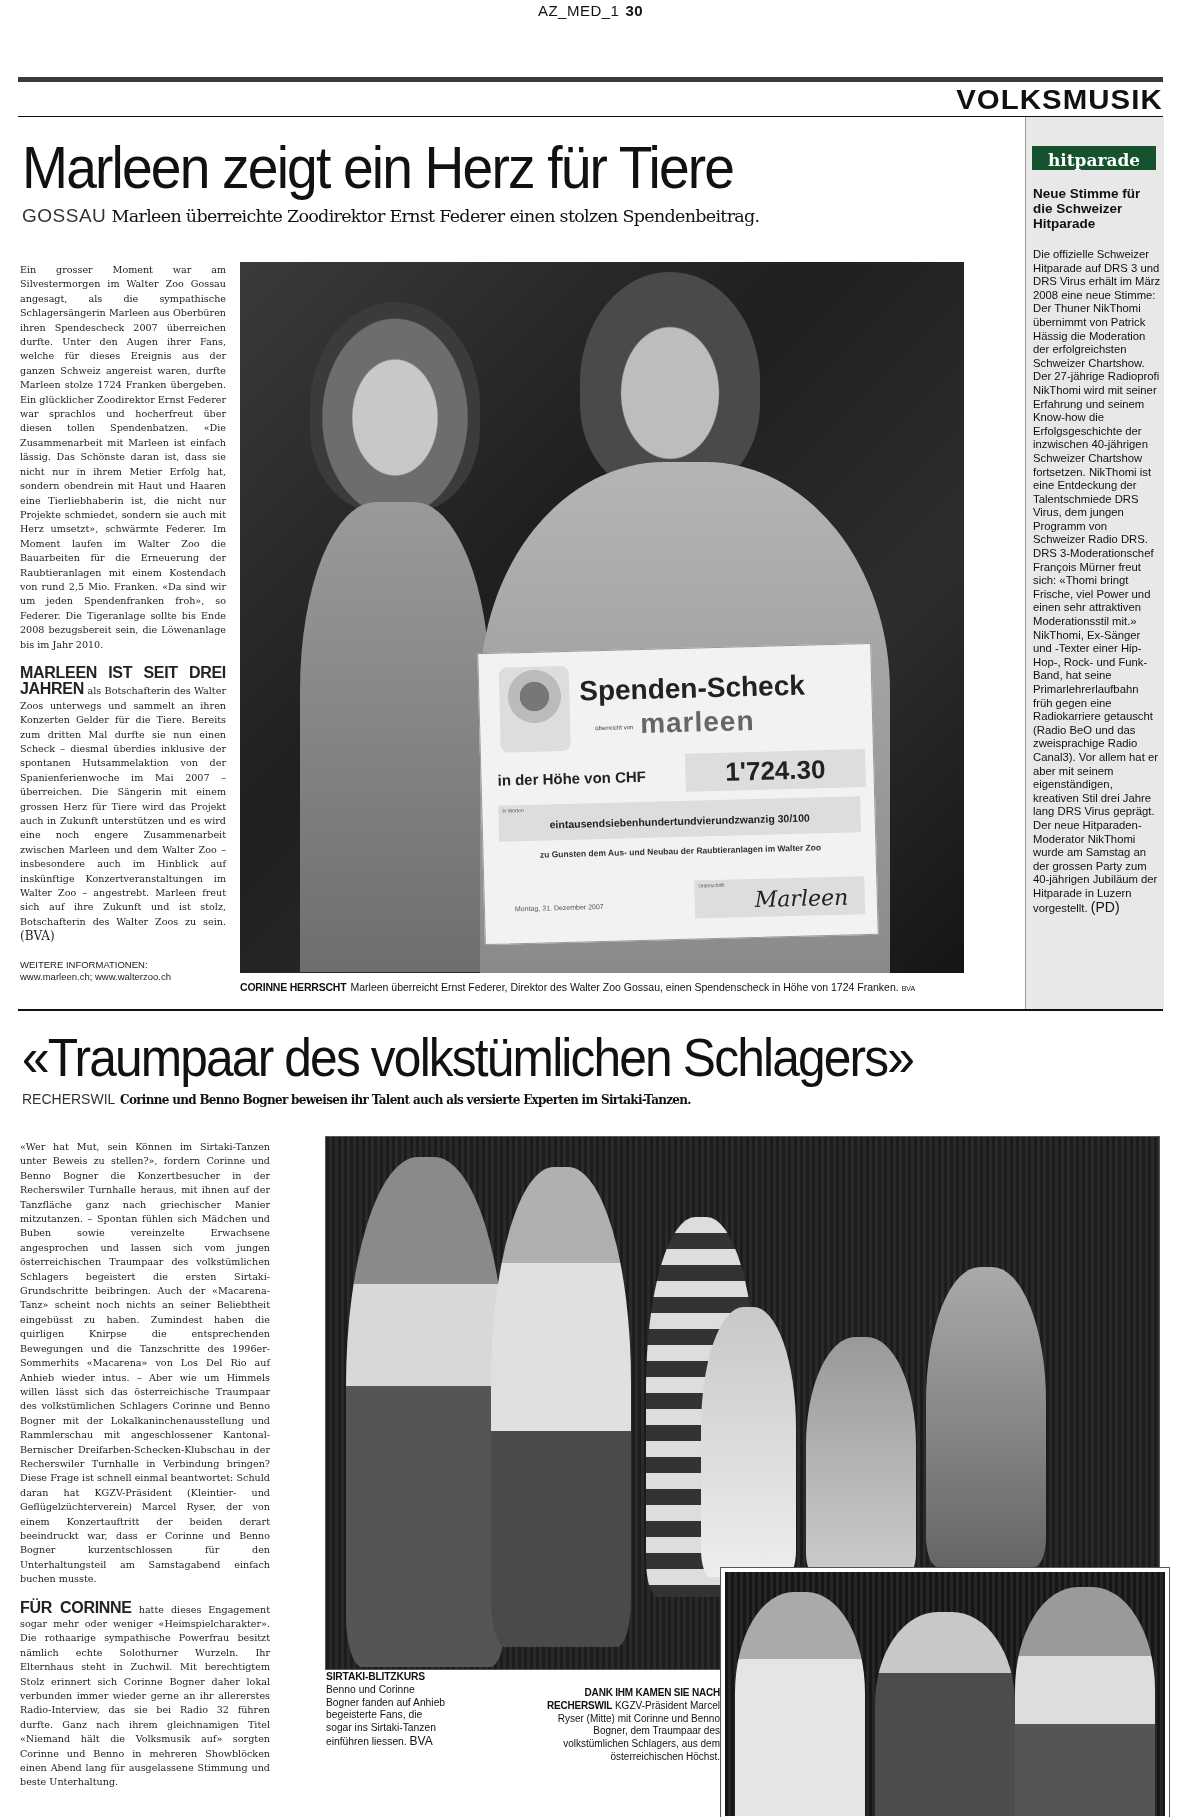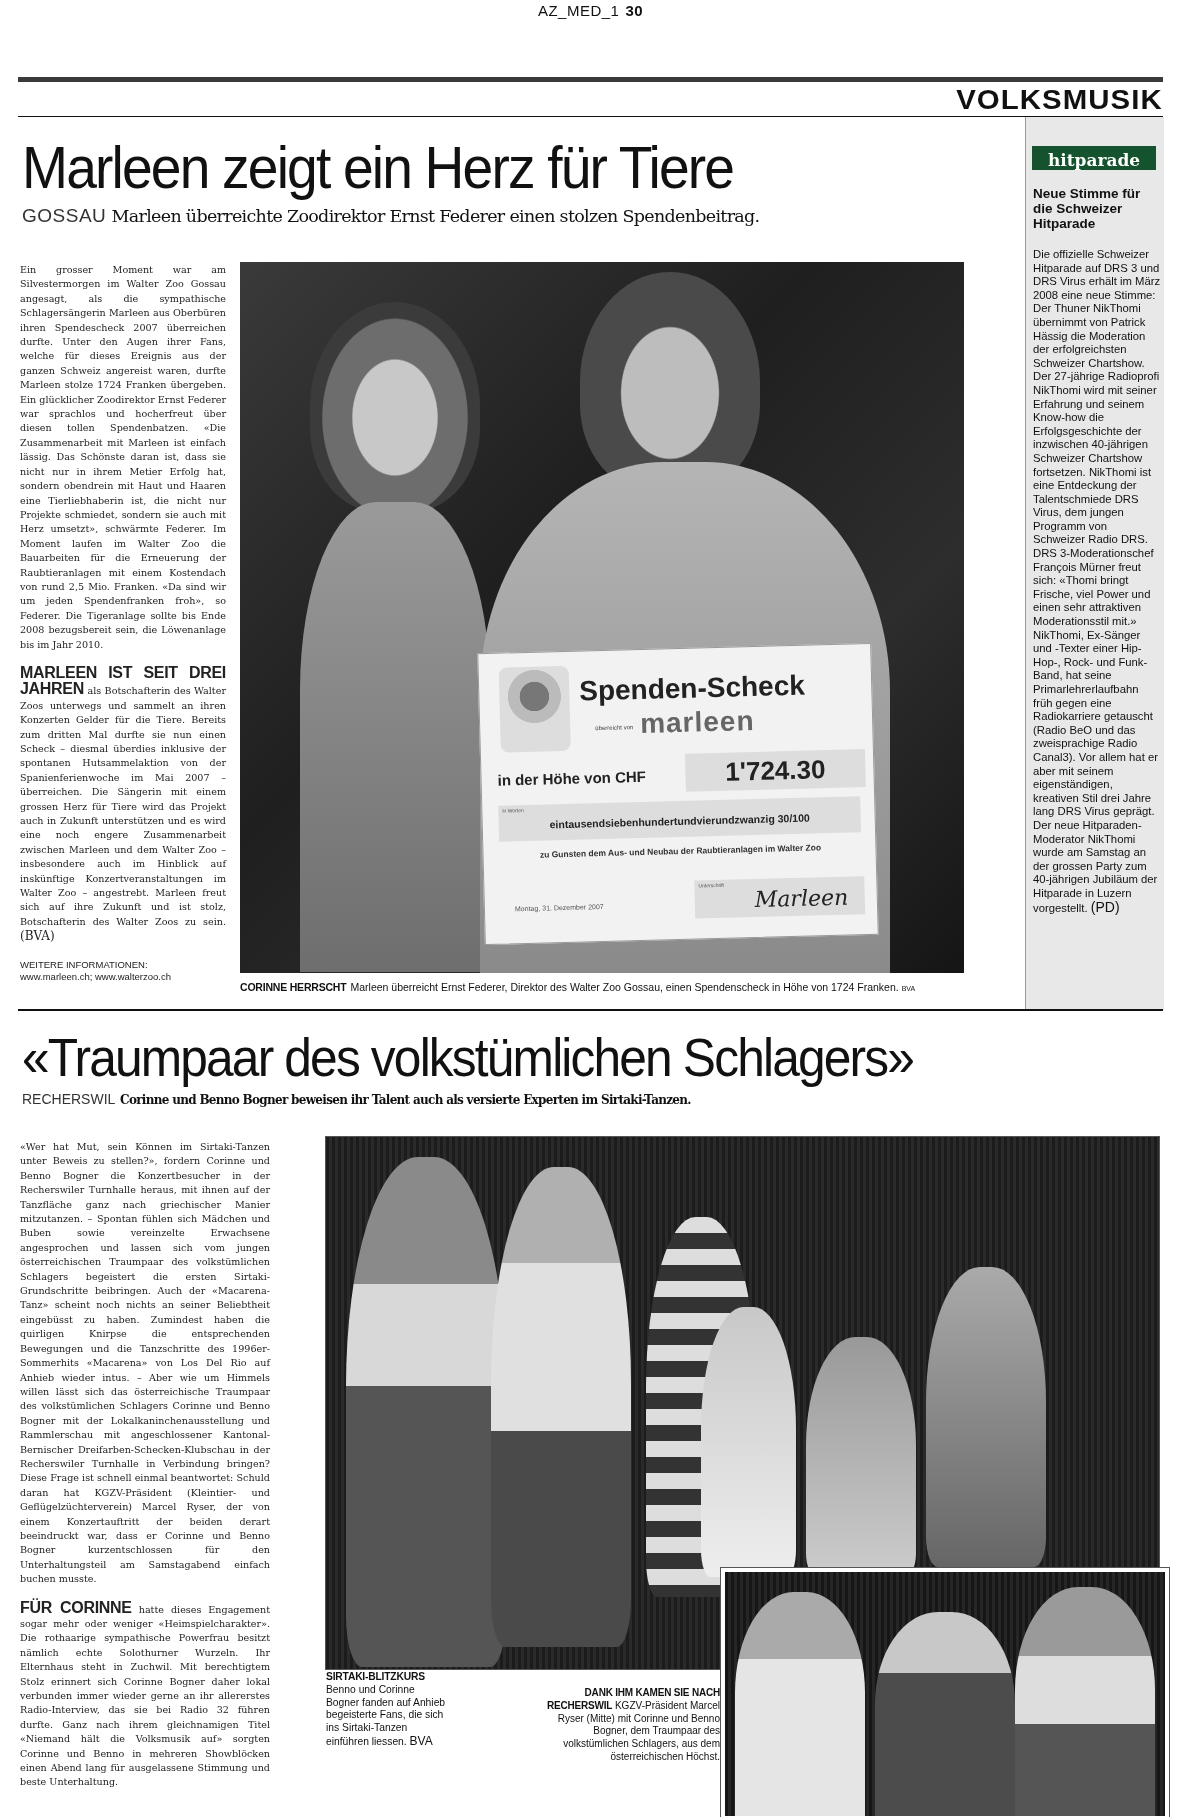--- a/index.html
+++ b/index.html
@@ -128,15 +128,15 @@
   <div class="abs" style="left:480px;top:200px;width:110px;height:240px;background:linear-gradient(180deg,#999,#ccc);border-radius:45% 45% 10% 10%;"></div>
   <div class="abs" style="left:600px;top:130px;width:120px;height:300px;background:linear-gradient(180deg,#aaa,#666);border-radius:45% 45% 10% 10%;"></div>
 </div>
 
 <div class="abs photo photo3">
   <div class="abs" style="left:10px;top:20px;width:130px;height:224px;background:linear-gradient(180deg,#aaa 0 30%,#e5e5e5 30%);border-radius:45% 45% 0 0;"></div>
   <div class="abs" style="left:150px;top:40px;width:140px;height:204px;background:linear-gradient(180deg,#c8c8c8 0 30%,#4c4c4c 30%);border-radius:45% 45% 0 0;"></div>
   <div class="abs" style="left:290px;top:15px;width:140px;height:229px;background:linear-gradient(180deg,#9a9a9a 0 30%,#ddd 30% 60%,#555 60%);border-radius:45% 45% 0 0;"></div>
 </div>
 
-<div class="abs cap2"><b>SIRTAKI-BLITZKURS</b><br><span>Benno und Corinne Bogner fanden auf Anhieb begeisterte Fans, die sich ins Sirtaki-Tanzen einführen liessen.</span> <span class="src7">BVA</span></div>
+<div class="abs cap2"><b>SIRTAKI-BLITZKURS</b><br><span>Benno und Corinne Bogner fanden auf Anhieb begeisterte Fans, die sogar ins Sirtaki-Tanzen einführen liessen.</span> <span class="src7">BVA</span></div>
 
 <div class="abs cap3"><b>DANK IHM KAMEN SIE NACH RECHERSWIL</b> <span>KGZV-Präsident Marcel Ryser (Mitte) mit Corinne und Benno Bogner, dem Traumpaar des volkstümlichen Schlagers, aus dem österreichischen Höchst.</span></div>
 
 </body></html>

